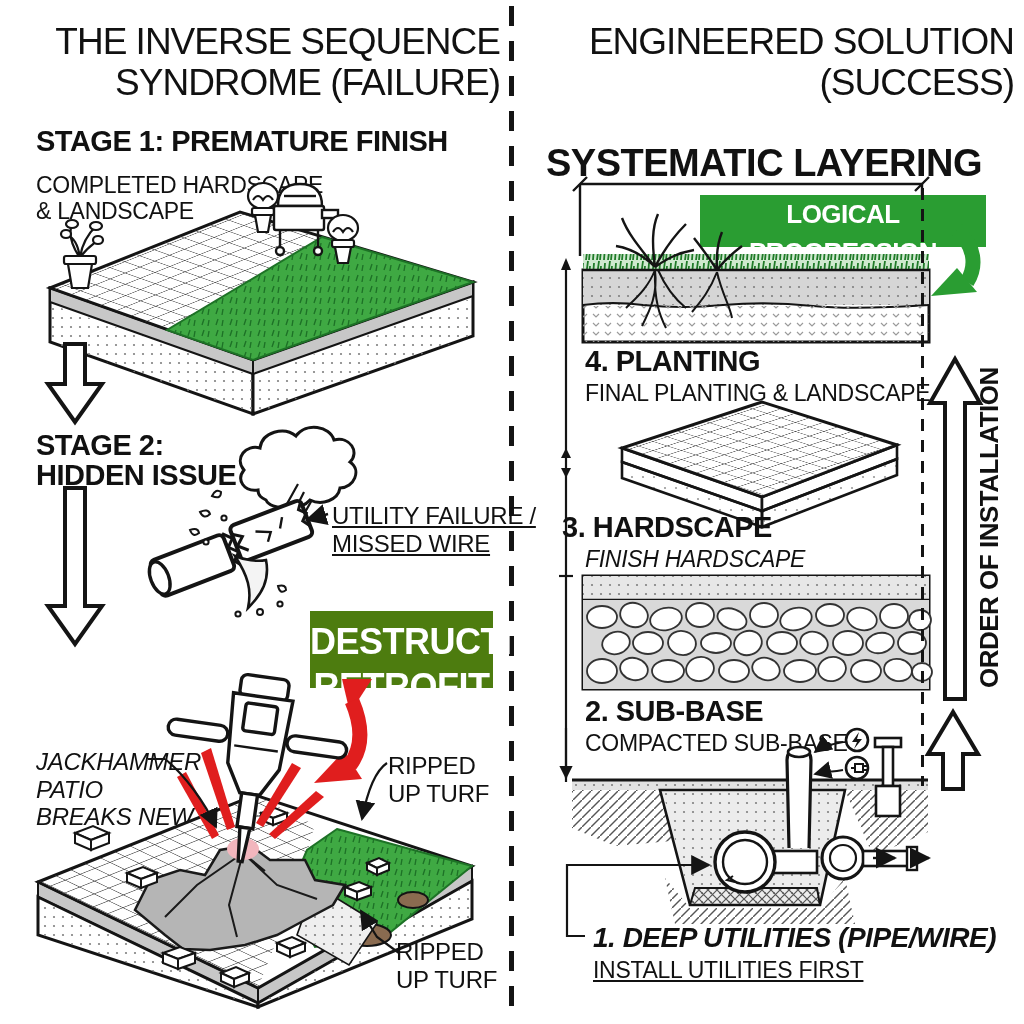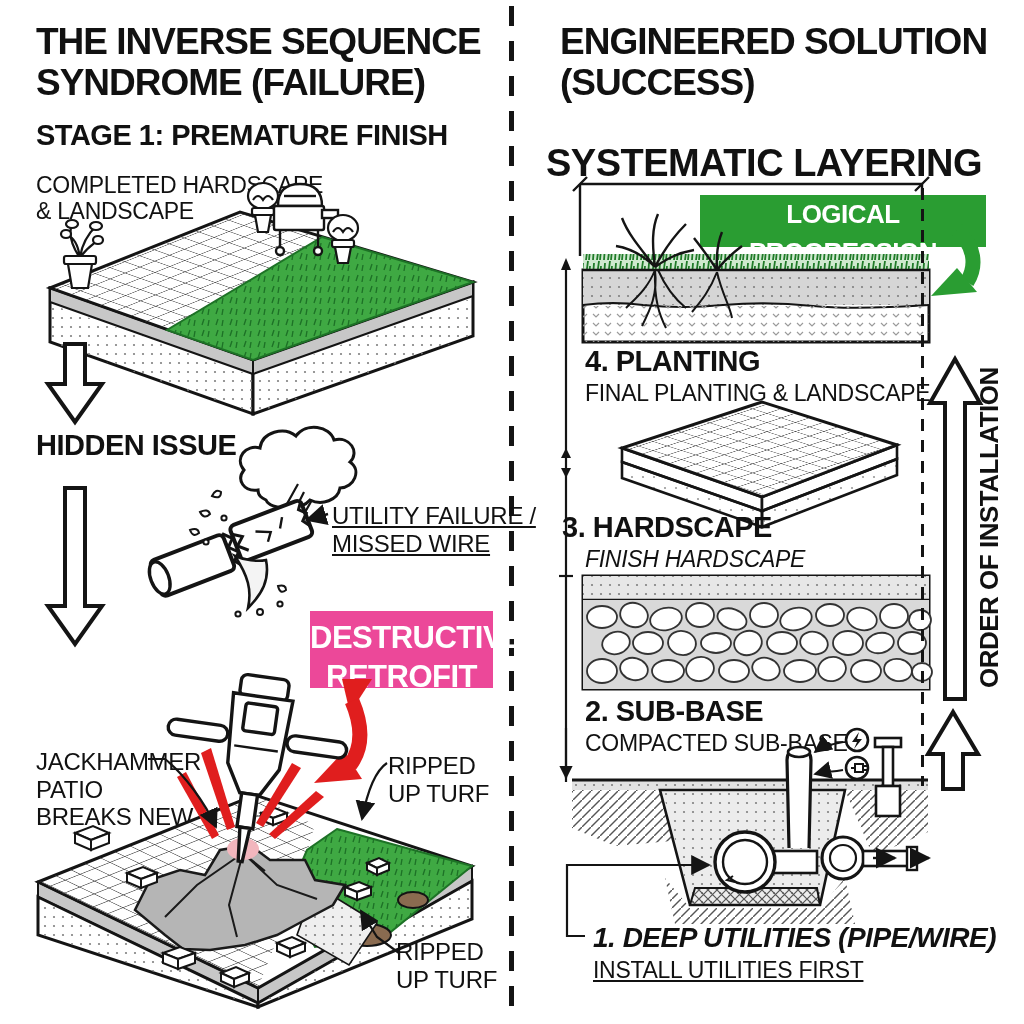--- a/index.html
+++ b/index.html
@@ -1,23 +1,23 @@
 <!DOCTYPE html>
 <html><head>
 <meta charset="utf-8">
 <style>
   html,body{margin:0;padding:0;background:#fff;}
   .canvas{position:relative;width:1024px;height:1024px;background:#fff;overflow:hidden;
           font-family:"Liberation Sans",sans-serif;color:#111;}
   .abs{position:absolute;}
-  .ttl{font-size:37px;font-weight:bold;line-height:1.1;text-align:left;letter-spacing:-1px;padding-left:36px;}
+  .ttl{font-size:37px;font-weight:normal;line-height:1.1;text-align:right;letter-spacing:-1px;}
   .stageh{font-size:29px;font-weight:bold;line-height:1.05;letter-spacing:-0.5px;}
   .sub{font-size:23px;font-weight:400;line-height:1.15;letter-spacing:-0.3px;}
   .callout{font-size:24px;font-weight:400;line-height:1.15;letter-spacing:-0.3px;}
-  .badge-red{background:#ec4899;color:#fff;font-weight:bold;font-size:31px;text-align:center;
+  .badge-red{background:#4d7c0f;color:#fff;font-weight:bold;font-size:36px;text-align:center;
              line-height:1.25;padding-top:8px;letter-spacing:-0.5px;}
   .badge-green{background:#2a9d32;color:#fff;font-weight:bold;font-size:26px;text-align:center;
                line-height:38px;letter-spacing:-0.5px;}
   .divider-main{width:5px;background:repeating-linear-gradient(to bottom,#141414 0 20px,transparent 20px 35px);}
   .divider-dim{width:3px;background:repeating-linear-gradient(to bottom,#141414 0 12px,transparent 12px 21px);}
   .vtext{writing-mode:vertical-rl;transform:rotate(180deg);font-size:26px;font-weight:bold;
          letter-spacing:-0.5px;white-space:nowrap;}
   svg{display:block;overflow:visible;}
 </style>
 </head>
@@ -66,21 +66,21 @@
     </defs>
   </svg>
 
   <div class="abs divider-main" style="left:509px;top:6px;height:1008px;"></div>
 
   <div class="abs ttl" style="left:0;top:22px;width:500px;">
     <div>THE INVERSE SEQUENCE</div>
     <div>SYNDROME (FAILURE)</div>
   </div>
 
-  <div class="abs stageh" style="left:36px;top:120px;">STAGE 1: PREMATURE FINISH</div>
+  <div class="abs stageh" style="left:36px;top:126px;">STAGE 1: PREMATURE FINISH</div>
   <div class="abs sub" style="left:36px;top:172px;">
     <div>COMPLETED HARDSCAPE</div>
     <div>&amp; LANDSCAPE</div>
   </div>
 
   <svg class="abs" style="left:32px;top:162px;" width="465" height="275" viewBox="0 0 465 275">
 
     <g>
       <polygon points="18,126 221,198 221,252 18,180" fill="#fff" stroke="#141414" stroke-width="3"></polygon>
       <polygon points="221,198 441,120 441,174 221,252" fill="#fff" stroke="#141414" stroke-width="3"></polygon>
@@ -134,20 +134,21 @@
       <rect x="300" y="78" width="22" height="7" rx="2"></rect>
       <polygon points="303,85 319,85 316,101 306,101"></polygon>
     </g>
   </svg>
 
   <svg class="abs" style="left:44px;top:342px;" width="62" height="84" viewBox="0 0 62 84">
     <polygon points="21,2 41,2 41,42 58,42 31,80 4,42 21,42" fill="#fff" stroke="#141414" stroke-width="4"></polygon>
   </svg>
 
   <div class="abs stageh" style="left:36px;top:430px;">
+    <div>STAGE 2:</div>
     <div>HIDDEN ISSUE</div>
   </div>
 
   <svg class="abs" style="left:44px;top:486px;" width="62" height="162" viewBox="0 0 62 162">
     <polygon points="21,2 41,2 41,120 58,120 31,158 4,120 21,120" fill="#fff" stroke="#141414" stroke-width="4"></polygon>
   </svg>
 
   <svg class="abs" style="left:140px;top:408px;" width="235" height="210" viewBox="0 0 235 210">
     <g>
       <path d="M118 82 C104 84 96 72 104 62 C94 50 106 36 120 40 C122 24 144 18 156 28
@@ -189,21 +190,21 @@
   <div class="abs badge-red" style="left:310px;top:611px;width:183px;height:69px;">
     <div>DESTRUCTIVE</div>
     <div>RETROFIT</div>
   </div>
   <svg class="abs" style="left:300px;top:679px;" width="115" height="120" viewBox="0 0 115 120">
     <polygon points="42,0 72,0 50,34" fill="#e01e1e"></polygon>
     <path d="M52 22 C64 50 62 70 50 86" stroke="#e01e1e" stroke-width="15" fill="none"></path>
     <polygon points="14,104 44,72 62,100" fill="#e01e1e"></polygon>
   </svg>
 
-  <div class="abs callout" style="left:36px;top:748px;">
+  <div class="abs callout" style="left:36px;top:748px;font-style:italic;">
     <div>JACKHAMMER</div>
     <div>PATIO</div>
     <div>BREAKS NEW</div>
   </div>
 
   <svg class="abs" style="left:15px;top:635px;" width="490" height="375" viewBox="0 0 490 375">
 
     <g>
       <polygon points="23,247 243,353 243,368 23,262" fill="#c7c7c7" stroke="#141414" stroke-width="2"></polygon>
       <polygon points="243,353 457,231 457,246 243,368" fill="#c7c7c7" stroke="#141414" stroke-width="2"></polygon>

